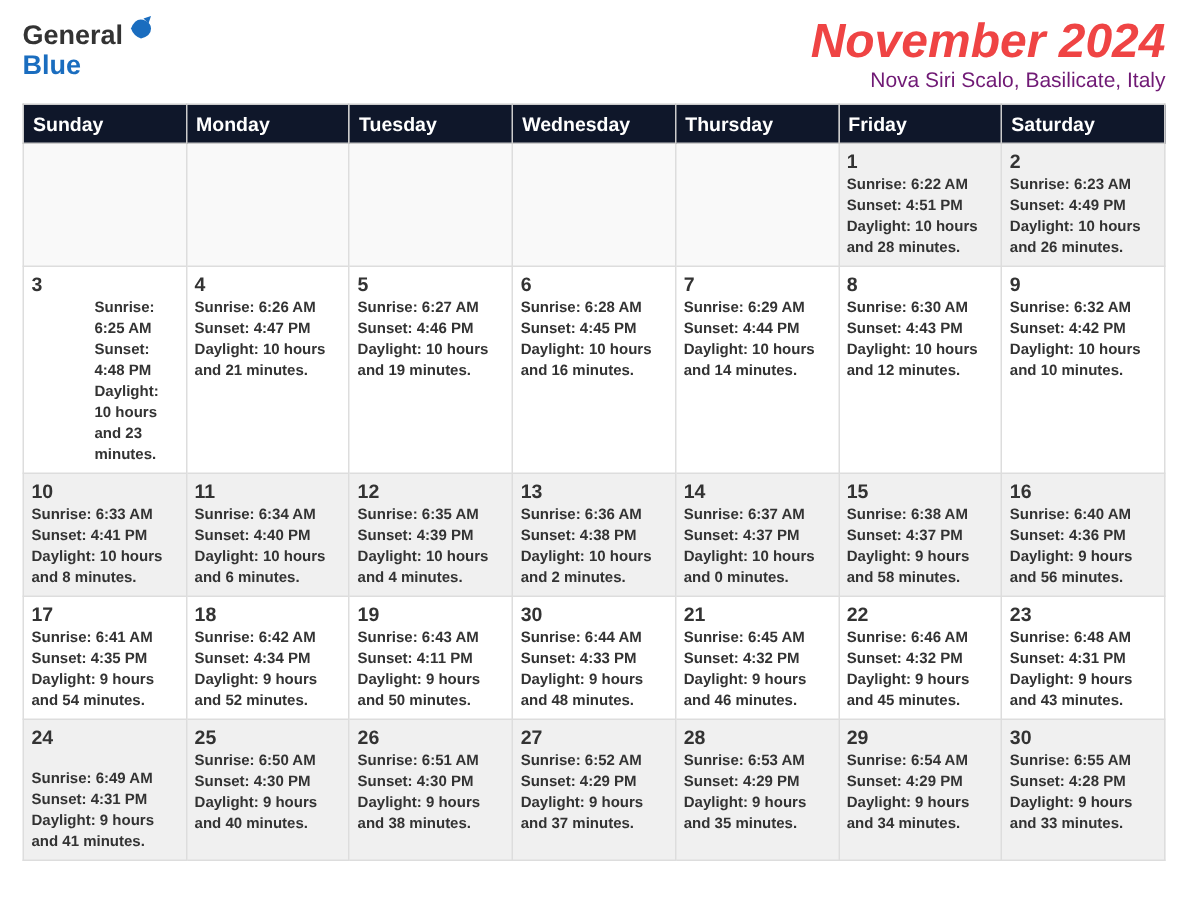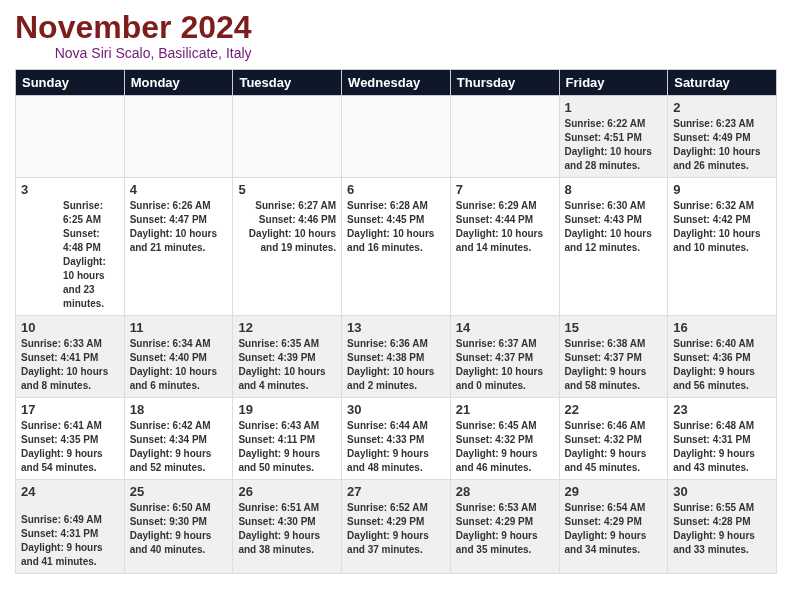--- a/index.html
+++ b/index.html
@@ -37,22 +37,23 @@
       height: 20px;
       margin-left: 2px;
       margin-top: -10px;
     }
     .title-block {
       text-align: right;
     }
     .month-title {
       font-size: 32px;
       font-weight: bold;
-      color: #7f1d1d;
+      color: #ef4444;
       line-height: 1.1;
+      font-style: italic;
     }
     .location {
       font-size: 14px;
       color: #701a75;
     }
     .calendar {
       width: 100%;
       border-collapse: collapse;
       table-layout: fixed;
     }
@@ -91,20 +92,36 @@
       line-height: 1.4;
       color: #333;
       font-weight: bold;
     }
   </style>
 </head>
 <body>
 
 <div class="container">
   <div class="header-row">
+    <div class="logo">
+      <div>
+        <div style="display:flex;align-items:center;">
+          <span class="logo-text">
+            <span class="general">General</span>
+          </span>
+          <svg class="logo-icon" viewBox="0 0 24 24">
+            <path d="M4 12 Q8 2 16 6 Q20 8 20 12 Q20 18 12 20 Q6 18 4 12Z" fill="#1a6dbf"></path>
+            <path d="M14 4 L20 2 L18 8Z" fill="#1a6dbf"></path>
+          </svg>
+        </div>
+        <span class="logo-text">
+          <span class="blue">Blue</span>
+        </span>
+      </div>
+    </div>
     <div class="title-block">
       <div class="month-title">November 2024</div>
       <div class="location">Nova Siri Scalo, Basilicate, Italy</div>
     </div>
   </div>
 
   <table class="calendar">
     <thead>
       <tr>
       <th>Sunday</th>
@@ -148,21 +165,21 @@
           </td>
           <td>
             <span class="day-num">4</span>
             <div class="day-info" style="white-space: pre-line;">Sunrise: 6:26 AM
 Sunset: 4:47 PM
 Daylight: 10 hours
 and 21 minutes.</div>
           </td>
           <td>
             <span class="day-num">5</span>
-            <div class="day-info" style="white-space: pre-line; text-align: right;">Sunrise: 6:27 AM
+            <div class="day-info" style="white-space: pre-line;">Sunrise: 6:27 AM
 Sunset: 4:46 PM
 Daylight: 10 hours
 and 19 minutes.</div>
           </td>
           <td>
             <span class="day-num">6</span>
             <div class="day-info" style="white-space: pre-line;">Sunrise: 6:28 AM
 Sunset: 4:45 PM
 Daylight: 10 hours
 and 16 minutes.</div>
@@ -295,21 +312,21 @@
           <td class="shaded">
             <span class="day-num">24</span>
             <div class="day-info" style="white-space: pre-line; margin-top: 14px;">Sunrise: 6:49 AM
 Sunset: 4:31 PM
 Daylight: 9 hours
 and 41 minutes.</div>
           </td>
           <td class="shaded">
             <span class="day-num">25</span>
             <div class="day-info" style="white-space: pre-line;">Sunrise: 6:50 AM
-Sunset: 9:30 PM
+Sunset: 4:30 PM
 Daylight: 9 hours
 and 40 minutes.</div>
           </td>
           <td class="shaded">
             <span class="day-num">26</span>
             <div class="day-info" style="white-space: pre-line;">Sunrise: 6:51 AM
 Sunset: 4:30 PM
 Daylight: 9 hours
 and 38 minutes.</div>
           </td>

